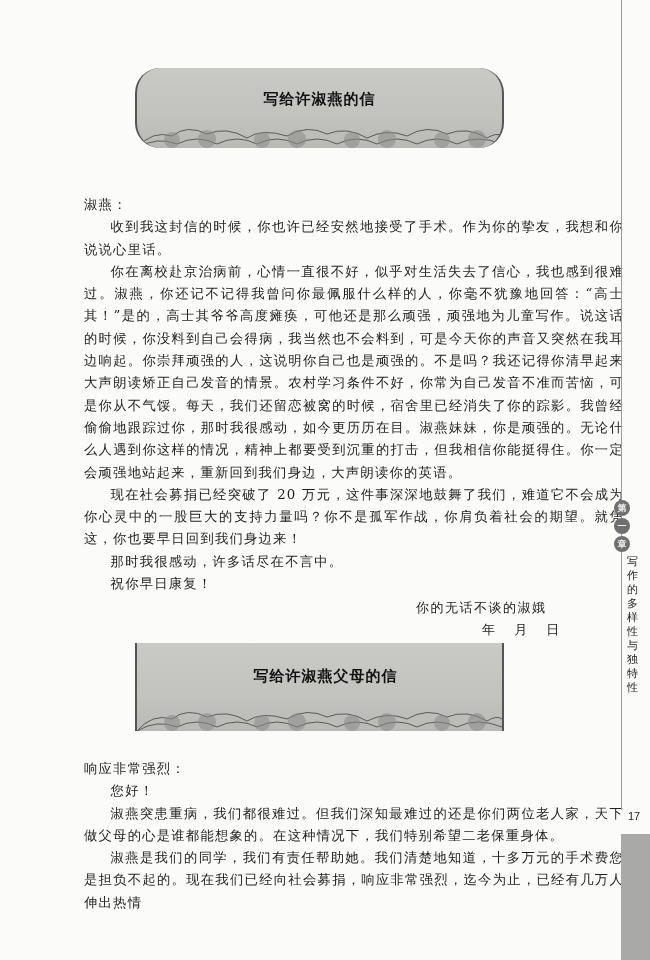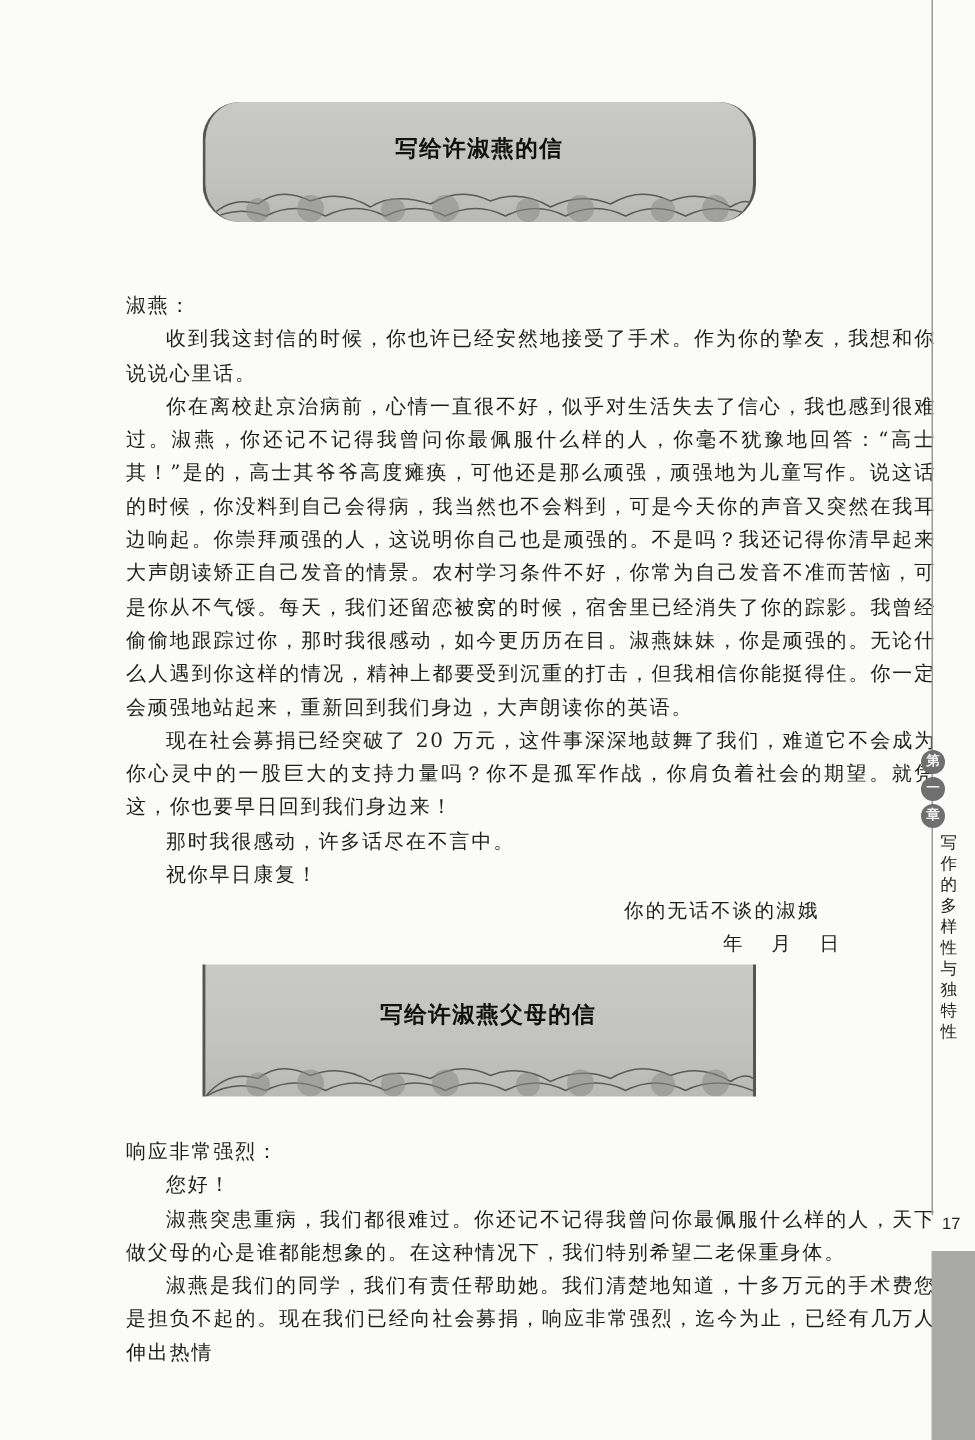--- a/index.html
+++ b/index.html
@@ -105,21 +105,21 @@
         <circle cx="250" cy="17" r="9"></circle>
       <circle cx="305" cy="18" r="8"></circle>
         <circle cx="340" cy="17" r="9"></circle>
     </g>
   </svg>
 </div>
 
 <div class="body-text" style="top:758px;">
   <p class="noindent">响应非常强烈：</p>
   <p>您好！</p>
-  <p>淑燕突患重病，我们都很难过。你还记不记得我曾问你最佩服什么样的人，天下做父母的心是谁都能想象的。在这种情况下，我们特别希望二老保重身体。</p>
+  <p>淑燕突患重病，我们都很难过。但我们深知最难过的还是你们两位老人家，天下做父母的心是谁都能想象的。在这种情况下，我们特别希望二老保重身体。</p>
   <p>淑燕是我们的同学，我们有责任帮助她。我们清楚地知道，十多万元的手术费您是担负不起的。现在我们已经向社会募捐，响应非常强烈，迄今为止，已经有几万人伸出热情</p>
 </div>
 
 <div class="right-rule"></div>
 <div class="chapter-circle" style="top:500px;">第</div>
 <div class="chapter-circle" style="top:518px;">一</div>
 <div class="chapter-circle" style="top:536px;">章</div>
 <div class="section-title-vertical">写作的多样性与独特性</div>
 <div class="page-number">17</div>
 <div class="gray-tab"></div>

